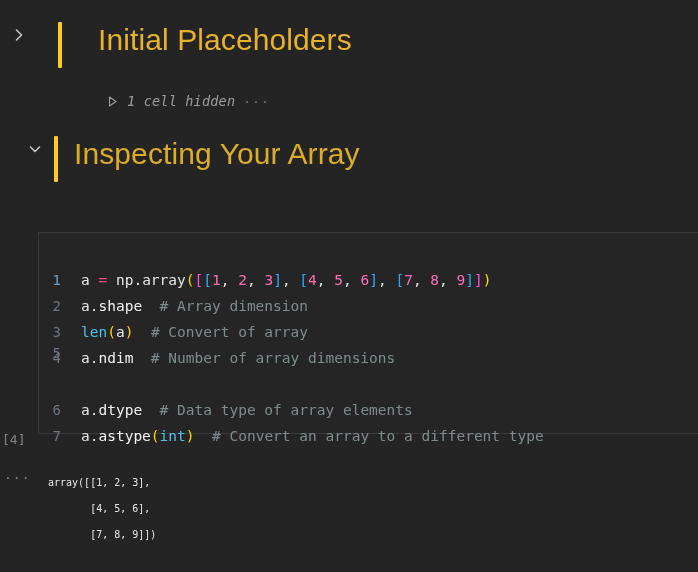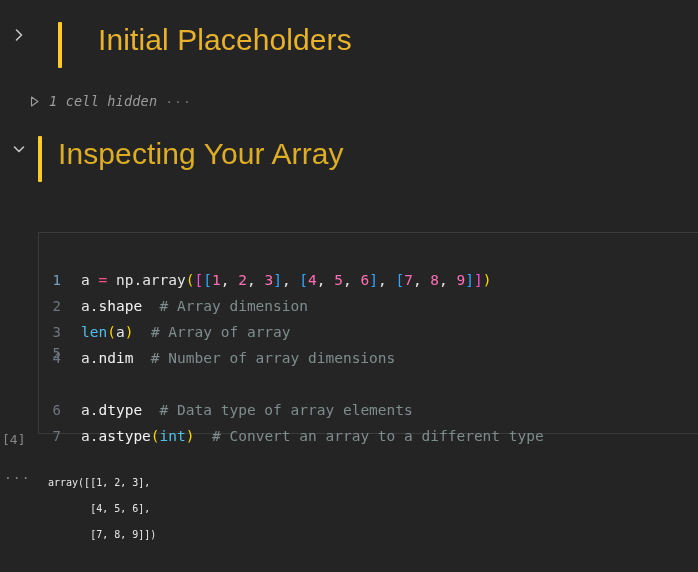--- a/index.html
+++ b/index.html
@@ -54,23 +54,24 @@
     padding-left: 16px;
     letter-spacing: 0.1px;
     white-space: nowrap;
   }
   .md-title.amber-bright { color: #e8b22b; }
 
   
   .hidden-cell-row {
     display: flex;
     align-items: center;
-    padding-left: 28px;
+    padding-left: 62px;
     margin-top: 10px;
     cursor: pointer;
+    margin-left: 44px;
   }
   .tri-icon {
     width: 13px;
     height: 13px;
     margin-right: 8px;
     display: inline-block;
   }
   .tri-icon svg { display: block; }
   .hidden-cell-text {
     font-family: "DejaVu Sans Mono", "Liberation Mono", monospace;
@@ -196,38 +197,38 @@
 <div class="hidden-cell-row" style="position:absolute; left:0; top:83px;">
   <span class="tri-icon">
     <svg viewBox="0 0 13 13" width="13" height="13" aria-hidden="true">
       <path d="M3.5 2 L10 6.5 L3.5 11 Z" fill="none" stroke="#9d9d9d" stroke-width="1.1" stroke-linejoin="round"></path>
     </svg>
   </span>
   <span class="hidden-cell-text">1 cell hidden</span>
   <span class="hidden-cell-dots">···</span>
 </div>
 
-<div class="md-section" style="position:absolute; left:0; top:136px;">
+<div class="md-section" style="position:absolute; left:16px; top:136px;">
   <div class="chevron-gutter">
     <span class="chevron">
       <svg viewBox="0 0 16 16" width="16" height="16" aria-hidden="true">
         <path d="M3.5 6 L8 10.5 L12.5 6" fill="none" stroke="#c5c5c5" stroke-width="1.6" stroke-linecap="round" stroke-linejoin="round"></path>
       </svg>
     </span>
   </div>
   <div class="accent-bar" style="height:46px;"></div>
   <div class="md-title">Inspecting Your Array</div>
 </div>
 
 <div class="code-cell-wrap" style="top:232px;">
   <div class="code-cell">
     <div id="code-lines">
         <div class="code-line"><span class="ln active">1</span><span class="code-text"><span class="t-plain">a</span><span class="t-plain"> </span><span class="t-op">=</span><span class="t-plain"> </span><span class="t-mod">np</span><span class="t-plain">.</span><span class="t-plain">array</span><span class="t-br-y">(</span><span class="t-br-p">[</span><span class="t-br-b">[</span><span class="t-num">1</span><span class="t-plain">, </span><span class="t-num">2</span><span class="t-plain">, </span><span class="t-num">3</span><span class="t-br-b">]</span><span class="t-plain">, </span><span class="t-br-b">[</span><span class="t-num">4</span><span class="t-plain">, </span><span class="t-num">5</span><span class="t-plain">, </span><span class="t-num">6</span><span class="t-br-b">]</span><span class="t-plain">, </span><span class="t-br-b">[</span><span class="t-num">7</span><span class="t-plain">, </span><span class="t-num">8</span><span class="t-plain">, </span><span class="t-num">9</span><span class="t-br-b">]</span><span class="t-br-p">]</span><span class="t-br-y">)</span></span></div>
         <div class="code-line"><span class="ln">2</span><span class="code-text"><span class="t-plain">a</span><span class="t-plain">.</span><span class="t-attr">shape</span><span class="t-plain">  </span><span class="t-comment"># Array dimension</span></span></div>
-        <div class="code-line"><span class="ln">3</span><span class="code-text"><span class="t-fn">len</span><span class="t-br-y">(</span><span class="t-plain">a</span><span class="t-br-y">)</span><span class="t-plain">  </span><span class="t-comment"># Array of array</span></span></div>
+        <div class="code-line"><span class="ln">3</span><span class="code-text"><span class="t-fn">len</span><span class="t-br-y">(</span><span class="t-plain">a</span><span class="t-br-y">)</span><span class="t-plain">  </span><span class="t-comment"># Convert of array</span></span></div>
         <div class="code-line"><span class="ln">4</span><span class="code-text"><span class="t-plain">a</span><span class="t-plain">.</span><span class="t-attr">ndim</span><span class="t-plain">  </span><span class="t-comment"># Number of array dimensions</span></span></div>
         <div class="code-line"><span class="ln">5</span></div>
         <div class="code-line"><span class="ln">6</span><span class="code-text"><span class="t-plain">a</span><span class="t-plain">.</span><span class="t-attr">dtype</span><span class="t-plain">  </span><span class="t-comment"># Data type of array elements</span></span></div>
         <div class="code-line"><span class="ln">7</span><span class="code-text"><span class="t-plain">a</span><span class="t-plain">.</span><span class="t-attr">astype</span><span class="t-br-y">(</span><span class="t-kw">int</span><span class="t-br-y">)</span><span class="t-plain">  </span><span class="t-comment"># Convert an array to a different type</span></span></div>
       </div>
   </div>
 </div>
 
 <div class="exec-row" style="top:432px;">
   <div class="exec-label">[4]</div>

